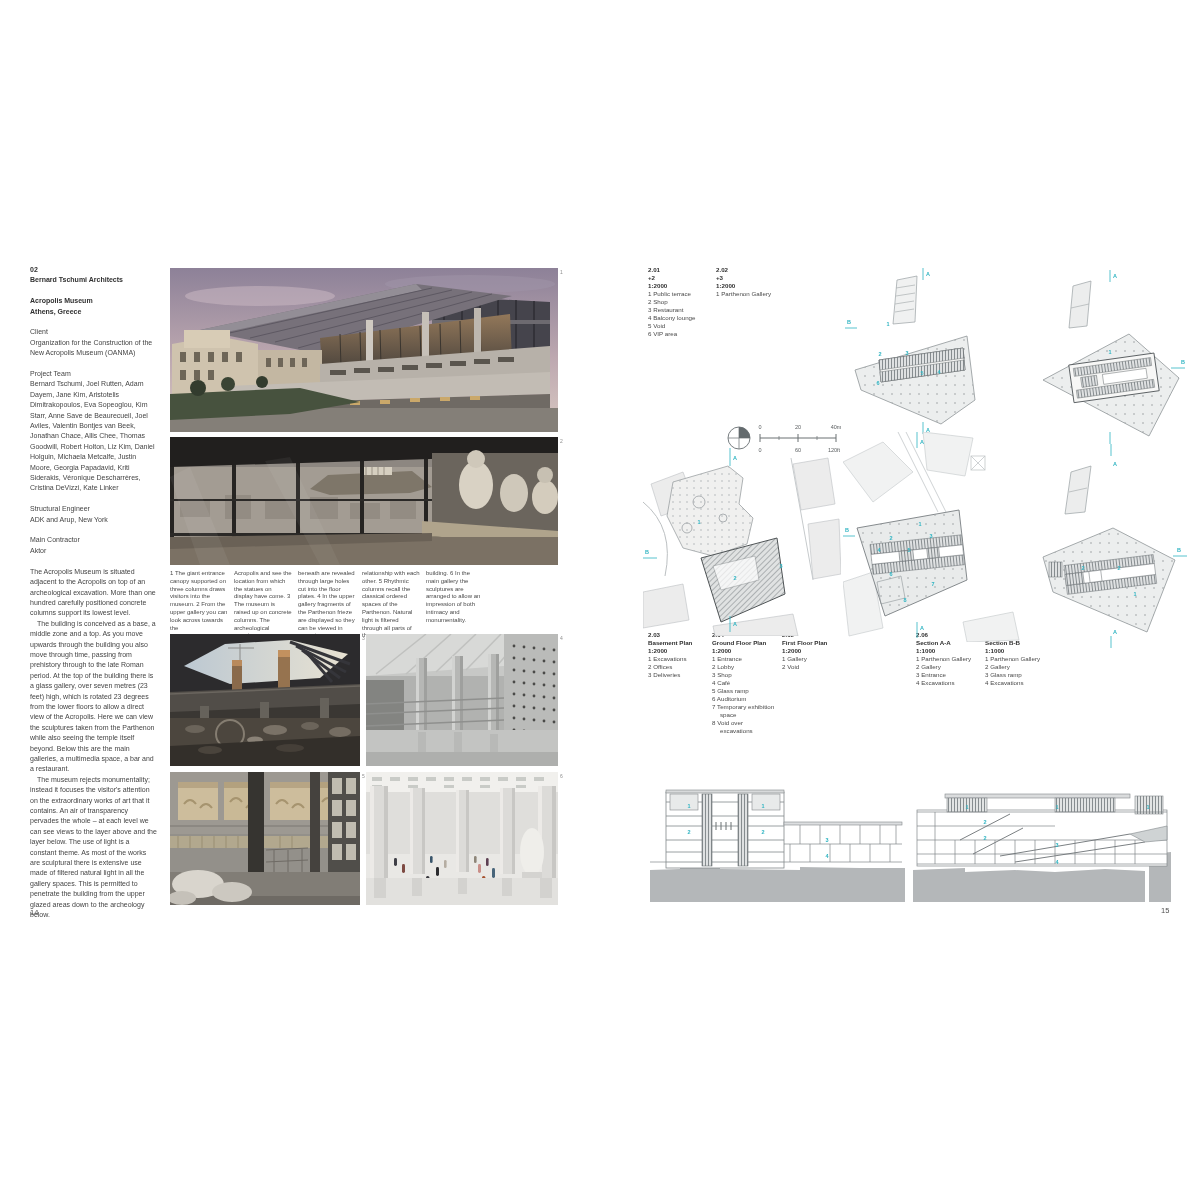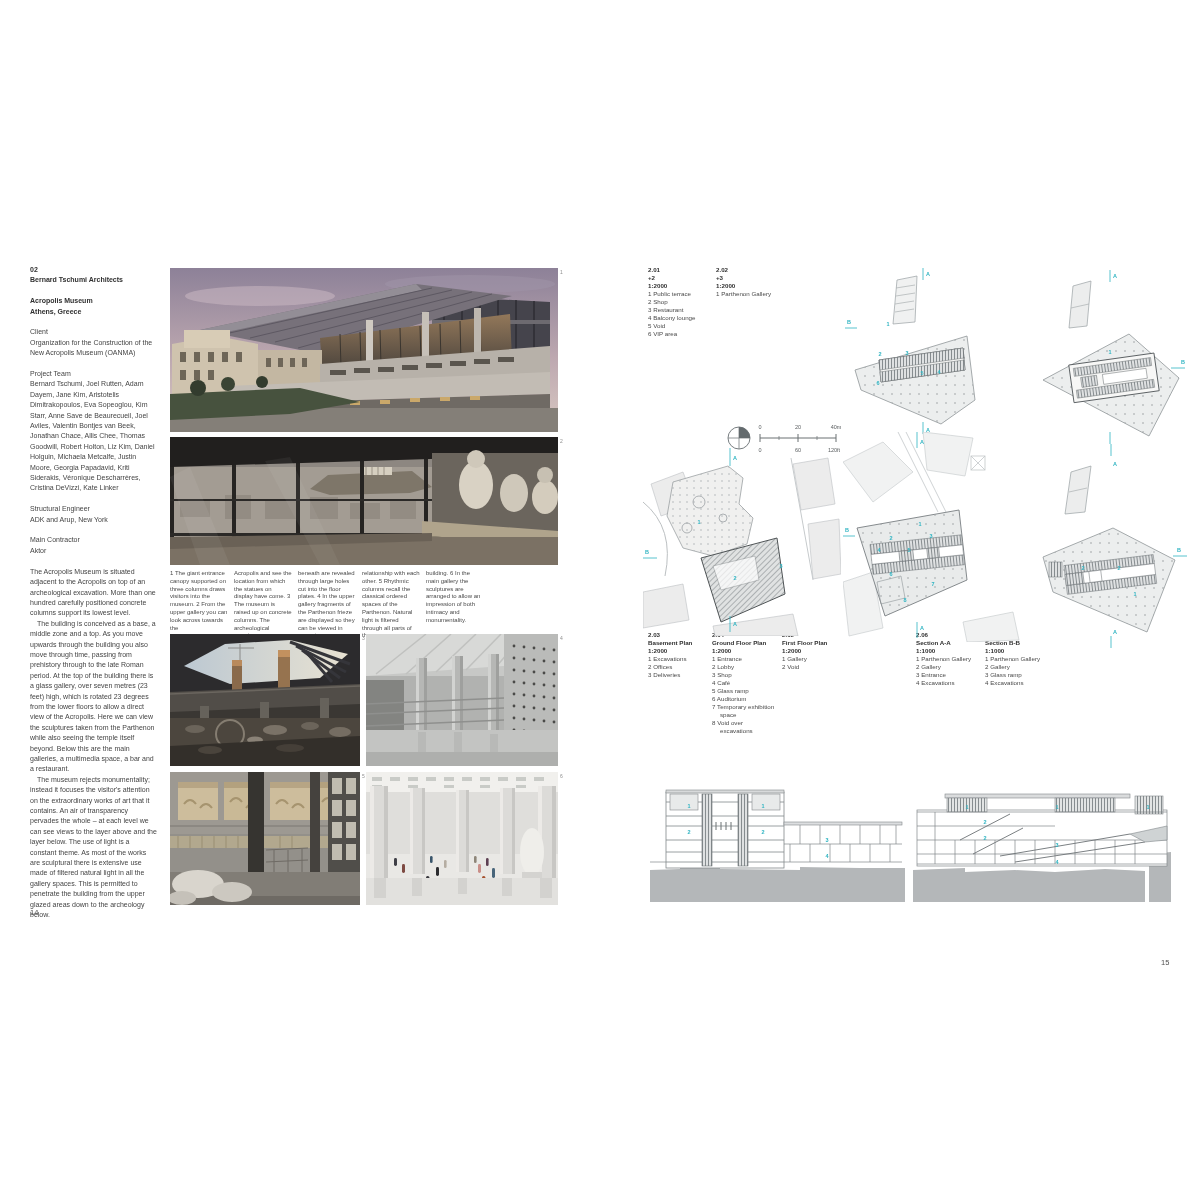--- a/index.html
+++ b/index.html
@@ -870,15 +870,15 @@
     </svg>
   <span class="ann" style="left: 62px; top: 25px;">1</span>
       <span class="ann" style="left: 152px; top: 25px;">1</span>
       <span class="ann" style="left: 243px; top: 25px;">1</span>
       <span class="ann" style="left: 80px; top: 40px;">2</span>
       <span class="ann" style="left: 80px; top: 56px;">2</span>
       <span class="ann" style="left: 152px; top: 63px;">3</span>
       <span class="ann" style="left: 152px; top: 80px;">4</span>
     </div>
 
-  <span class="abs pageno" style="left:1161px;top:958px">15</span>
+  <span class="abs pageno" style="left:1161px;top:906px">15</span>
 
 </div>
 
 </body></html>

